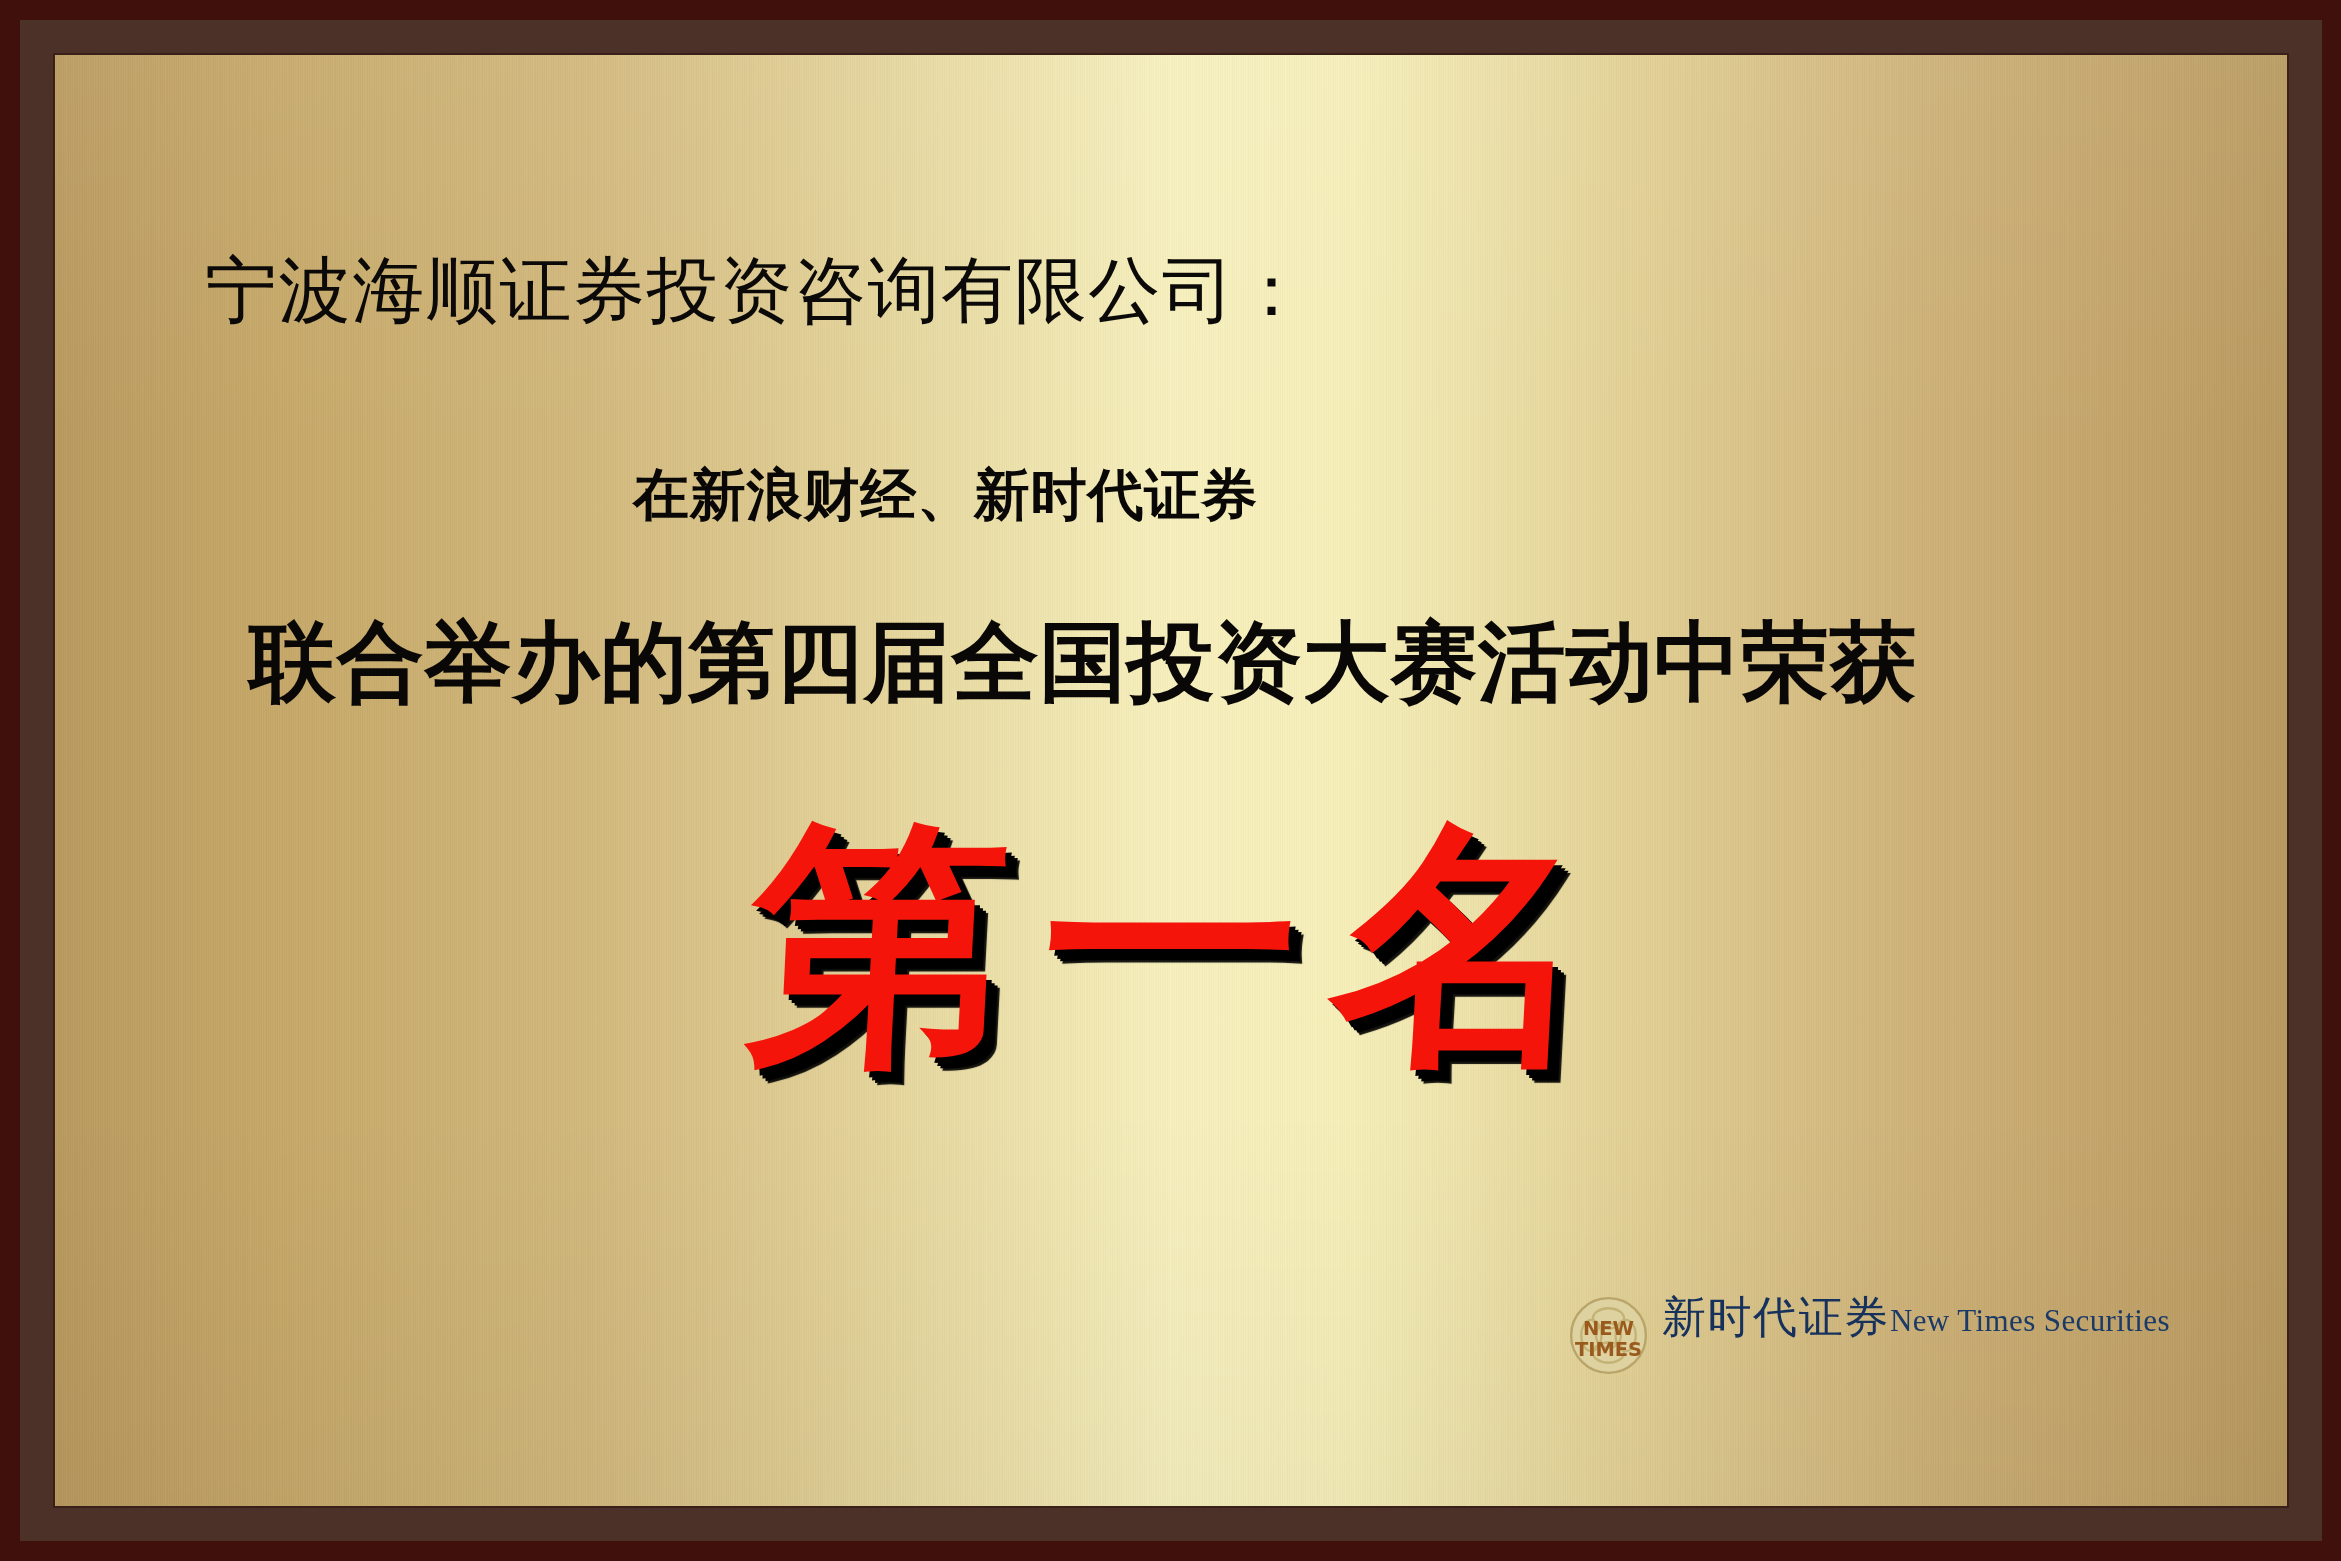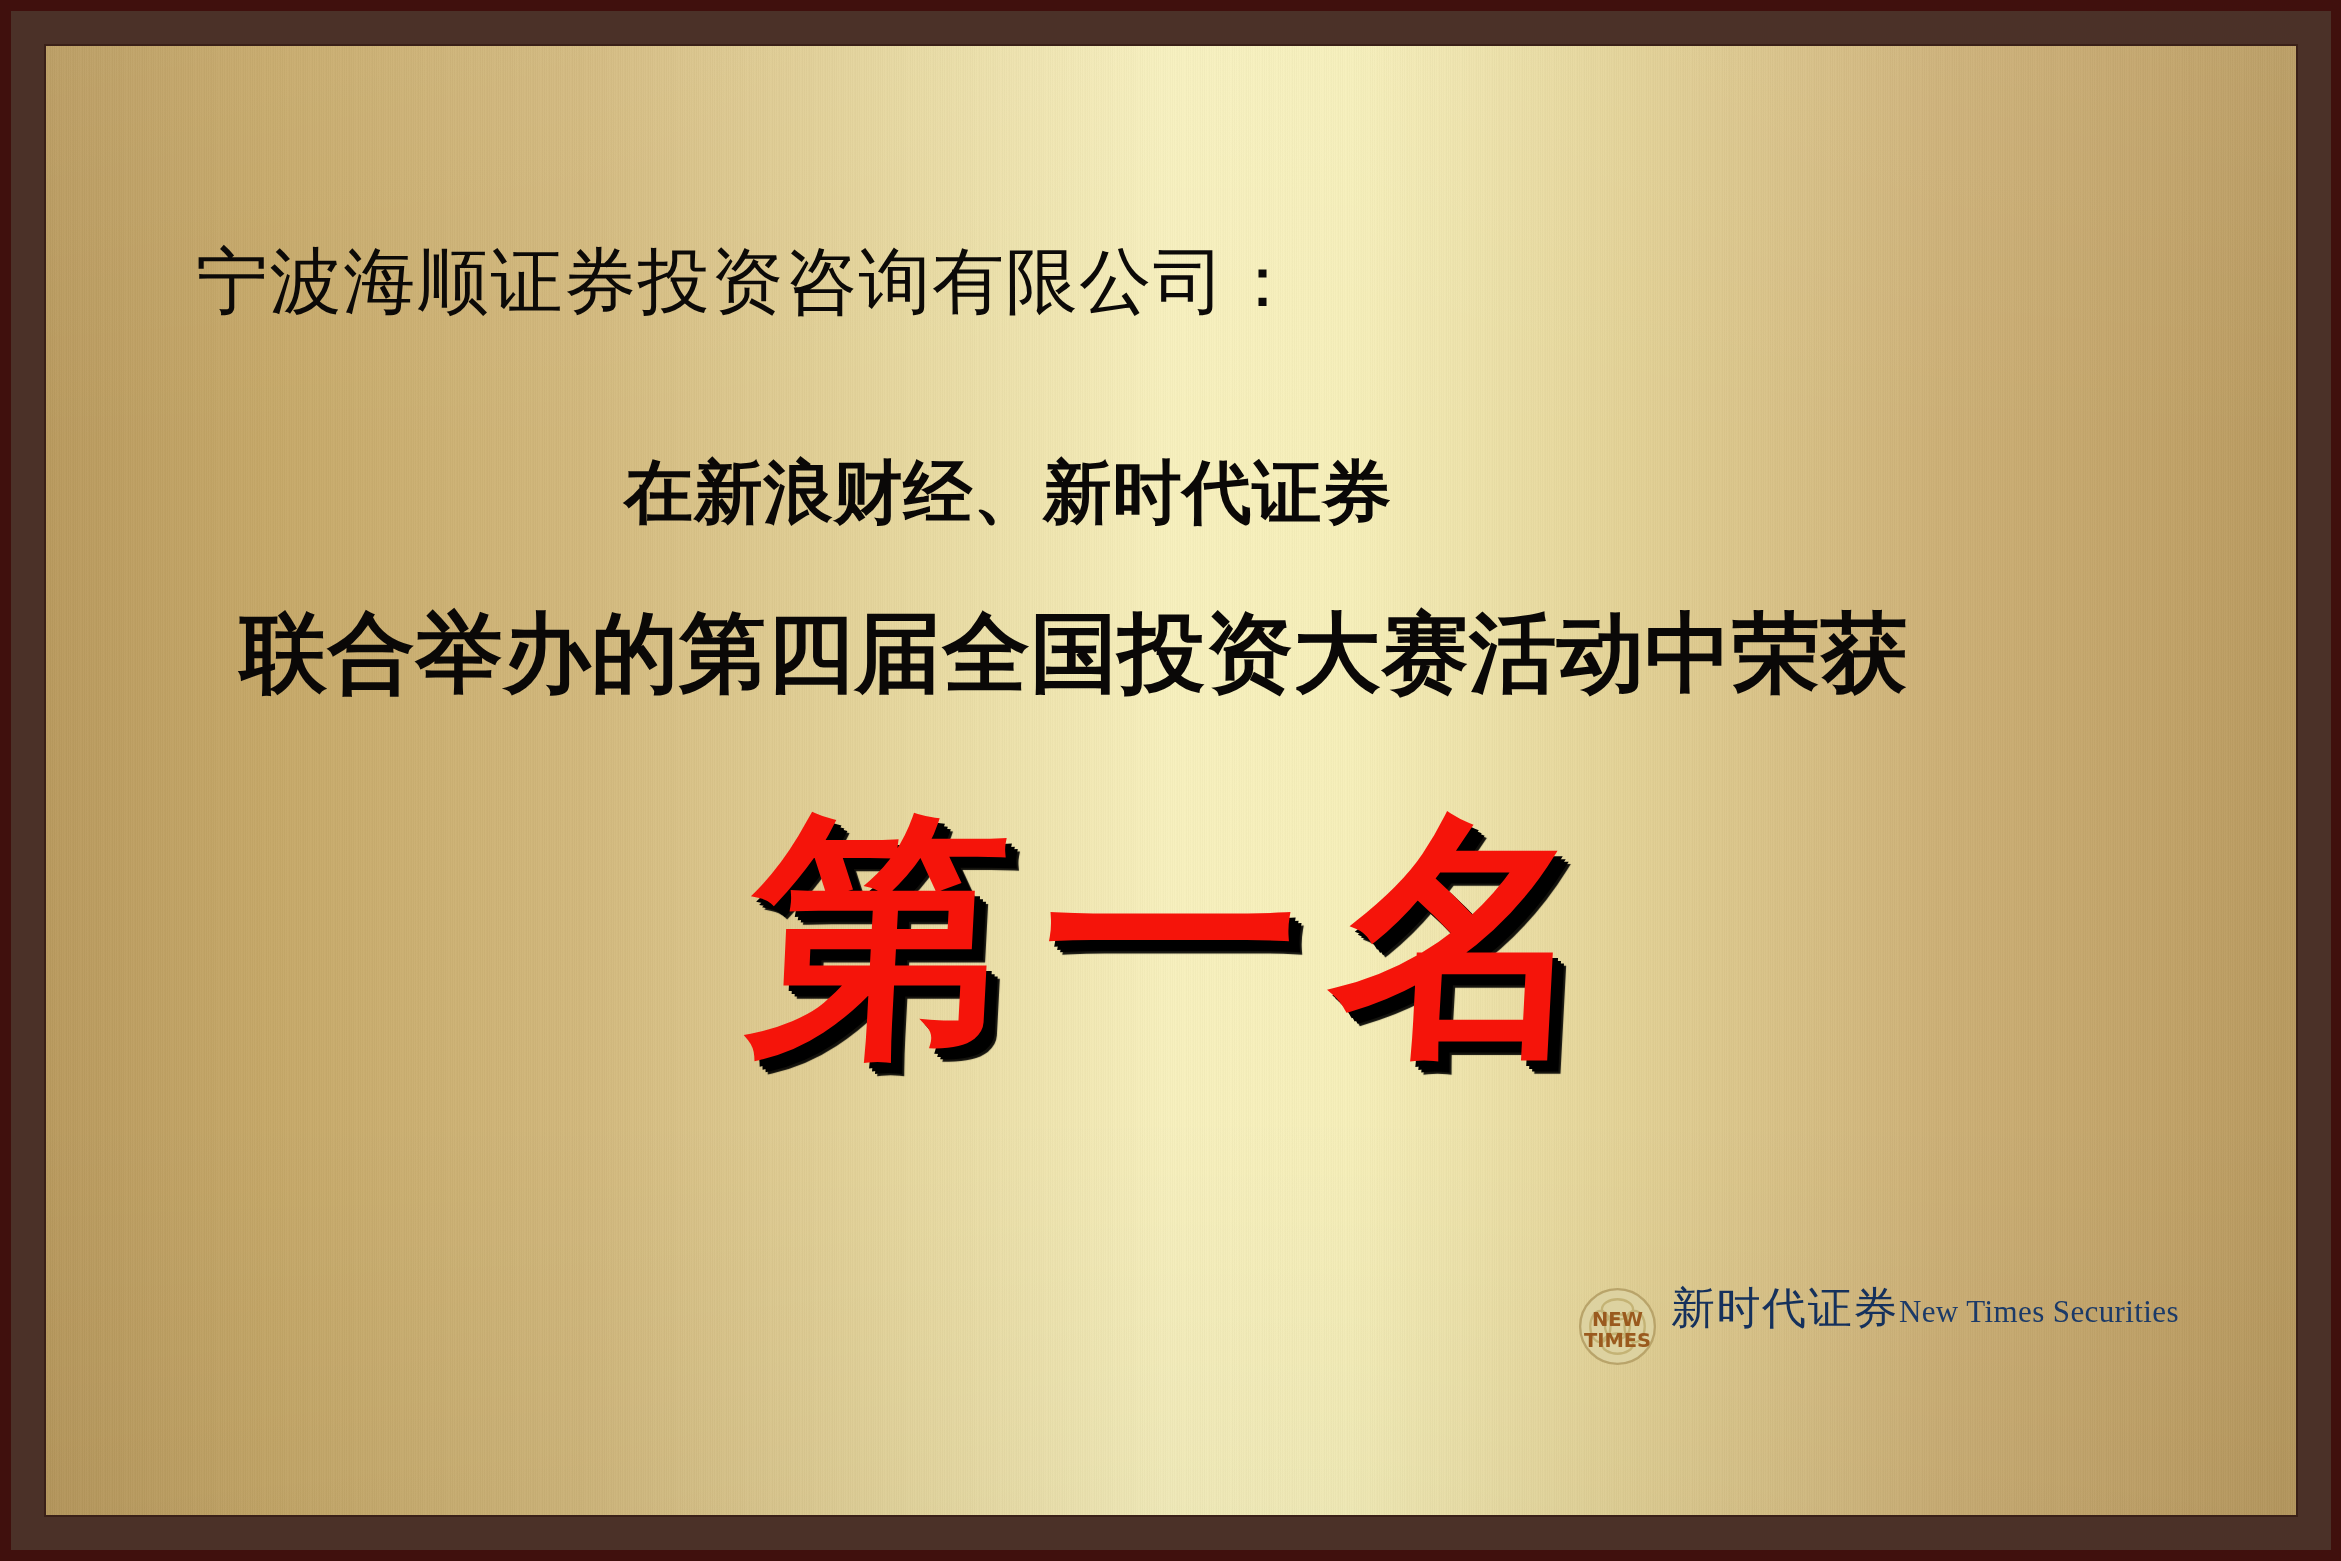--- a/index.html
+++ b/index.html
@@ -15,21 +15,21 @@
     font-family: "Liberation Sans", "DejaVu Sans", sans-serif;
   }
 
   
   .plaque {
     position: relative;
     width: 2342px;
     height: 1561px;
     box-sizing: border-box;
     background: #40100d;                 
-    padding: 11px;
+    padding: 20px;
   }
   .frame-inner {
     position: relative;
     width: 100%;
     height: 100%;
     box-sizing: border-box;
     background: #4b3128;                 
     padding: 33px;
   }
   .frame-liner {
@@ -99,21 +99,21 @@
     font-family: "DejaVu Sans", "Liberation Sans", sans-serif;
     font-weight: 700;
     color: #0a0807;
     line-height: 1;
     white-space: nowrap;
     letter-spacing: 0.8px;
   }
   .body-line-1 {
     left: 578px;
     top: 412px;
-    font-size: 69px;
+    font-size: 56px;
   }
   .body-line-2 {
     left: 194px;
     top: 564px;
     font-size: 87px;
   }
 
   
   .award {
     position: absolute;

